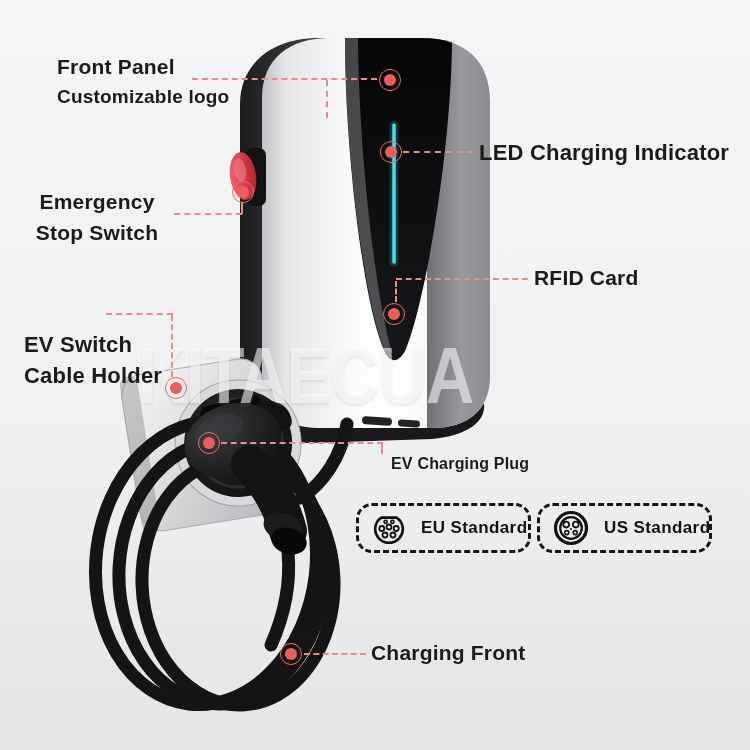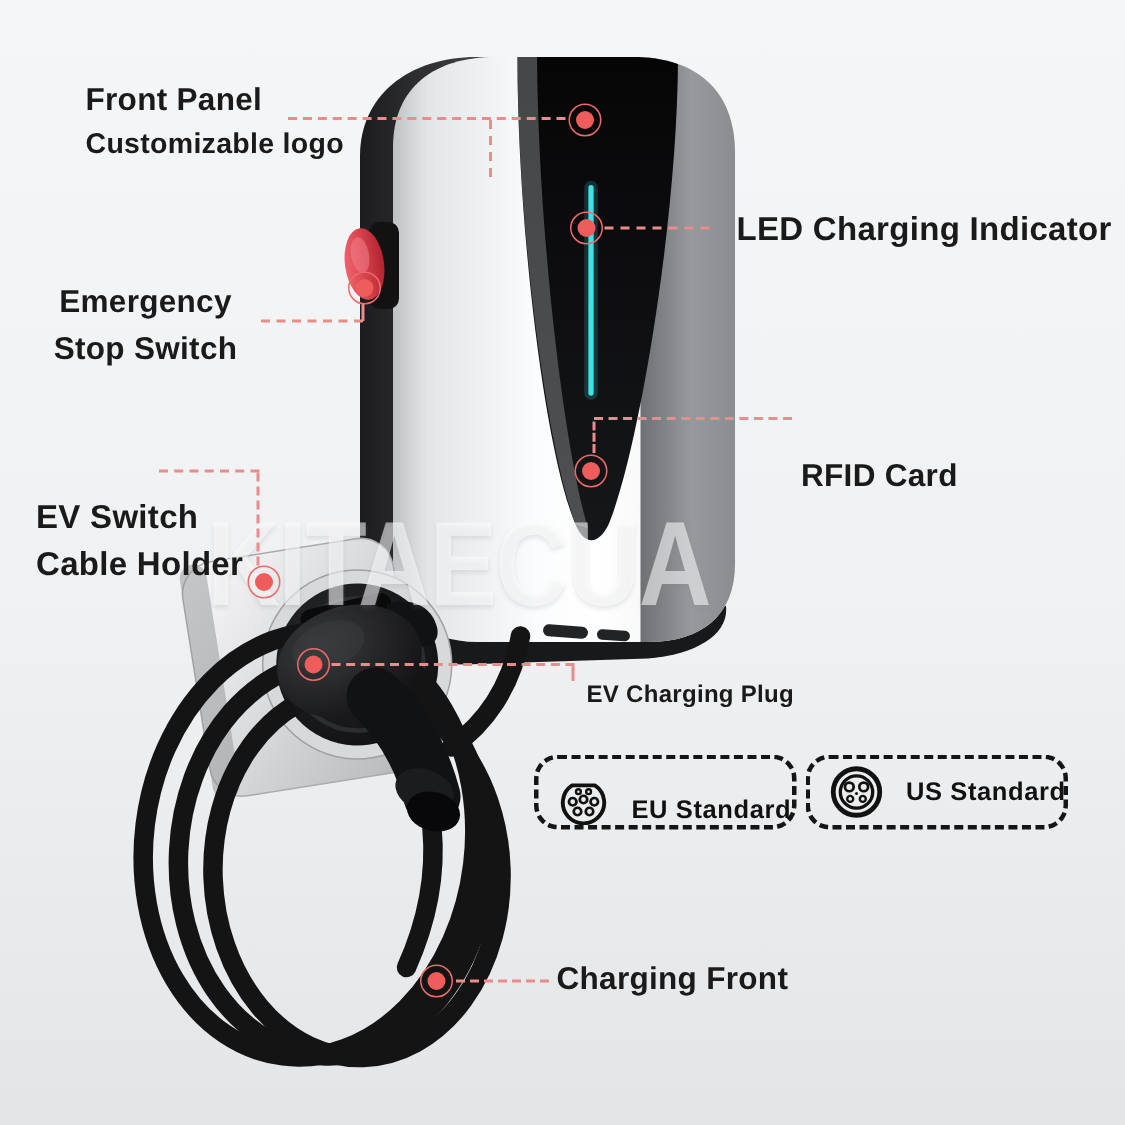--- a/index.html
+++ b/index.html
@@ -158,45 +158,45 @@
   <div class="lbl" style="left:18px;top:186px;width:158px;text-align:center;line-height:31px;">
     <div>Emergency</div>
     <div>Stop Switch</div>
   </div>
   <div class="dash-h" style="left:174px;top:213px;width:68px;"></div>
   <div class="dash-v" style="left:241px;top:202px;height:12px;"></div>
   <div class="marker" style="left:232px;top:181px;"></div>
 
   <div class="marker" style="left:380px;top:141px;"></div>
   <div class="dash-h" style="left:403px;top:151px;width:70px;"></div>
-  <div class="lbl" style="left:491px;top:140px;font-size:22px;">LED Charging Indicator</div>
+  <div class="lbl" style="left:479px;top:140px;font-size:22px;">LED Charging Indicator</div>
 
   <div class="marker" style="left:383px;top:303px;"></div>
   <div class="dash-v" style="left:395px;top:281px;height:21px;"></div>
   <div class="dash-h" style="left:396px;top:278px;width:132px;"></div>
-  <div class="lbl" style="left:534px;top:266px;margin-top:40px;">RFID Card</div>
+  <div class="lbl" style="left:534px;top:266px;">RFID Card</div>
 
   <div class="lbl" style="left:24px;top:329px;font-size:22px;line-height:31px;">
     <div>EV Switch</div>
     <div>Cable Holder</div>
   </div>
   <div class="dash-h" style="left:106px;top:313px;width:67px;"></div>
   <div class="dash-v" style="left:171px;top:315px;height:62px;"></div>
   <div class="marker" style="left:165px;top:377px;"></div>
 
   <div class="marker" style="left:198px;top:432px;"></div>
   <div class="dash-h" style="left:221px;top:442px;width:162px;"></div>
   <div class="dash-v" style="left:381px;top:444px;height:10px;"></div>
   <div class="lbl" style="left:391px;top:455px;font-size:16px;">EV Charging Plug</div>
 
   <div class="marker" style="left:280px;top:643px;"></div>
   <div class="dash-h" style="left:304px;top:653px;width:62px;"></div>
   <div class="lbl" style="left:371px;top:641px;">Charging Front</div>
 
-  <div class="std-box" style="left:356px;top:503px;align-items:flex-end;">
+  <div class="std-box" style="left:356px;top:503px;">
     <svg class="std-icon" width="34" height="32" viewBox="0 0 34 32">
       <path d="M9.4 5.6 H24.6 A13.8 13.8 0 1 1 9.4 5.6 Z" fill="none" stroke="#111" stroke-width="2.6" stroke-linejoin="round"></path>
       <circle cx="13.6" cy="9.8" r="1.6" fill="none" stroke="#111" stroke-width="1.6"></circle>
       <circle cx="20.4" cy="9.8" r="1.6" fill="none" stroke="#111" stroke-width="1.6"></circle>
       <circle cx="9.8" cy="16.5" r="2.5" fill="none" stroke="#111" stroke-width="1.8"></circle>
       <circle cx="17" cy="15" r="2.5" fill="none" stroke="#111" stroke-width="1.8"></circle>
       <circle cx="24.2" cy="16.5" r="2.5" fill="none" stroke="#111" stroke-width="1.8"></circle>
       <circle cx="13" cy="23" r="2.5" fill="none" stroke="#111" stroke-width="1.8"></circle>
       <circle cx="21" cy="23" r="2.5" fill="none" stroke="#111" stroke-width="1.8"></circle>
     </svg>

